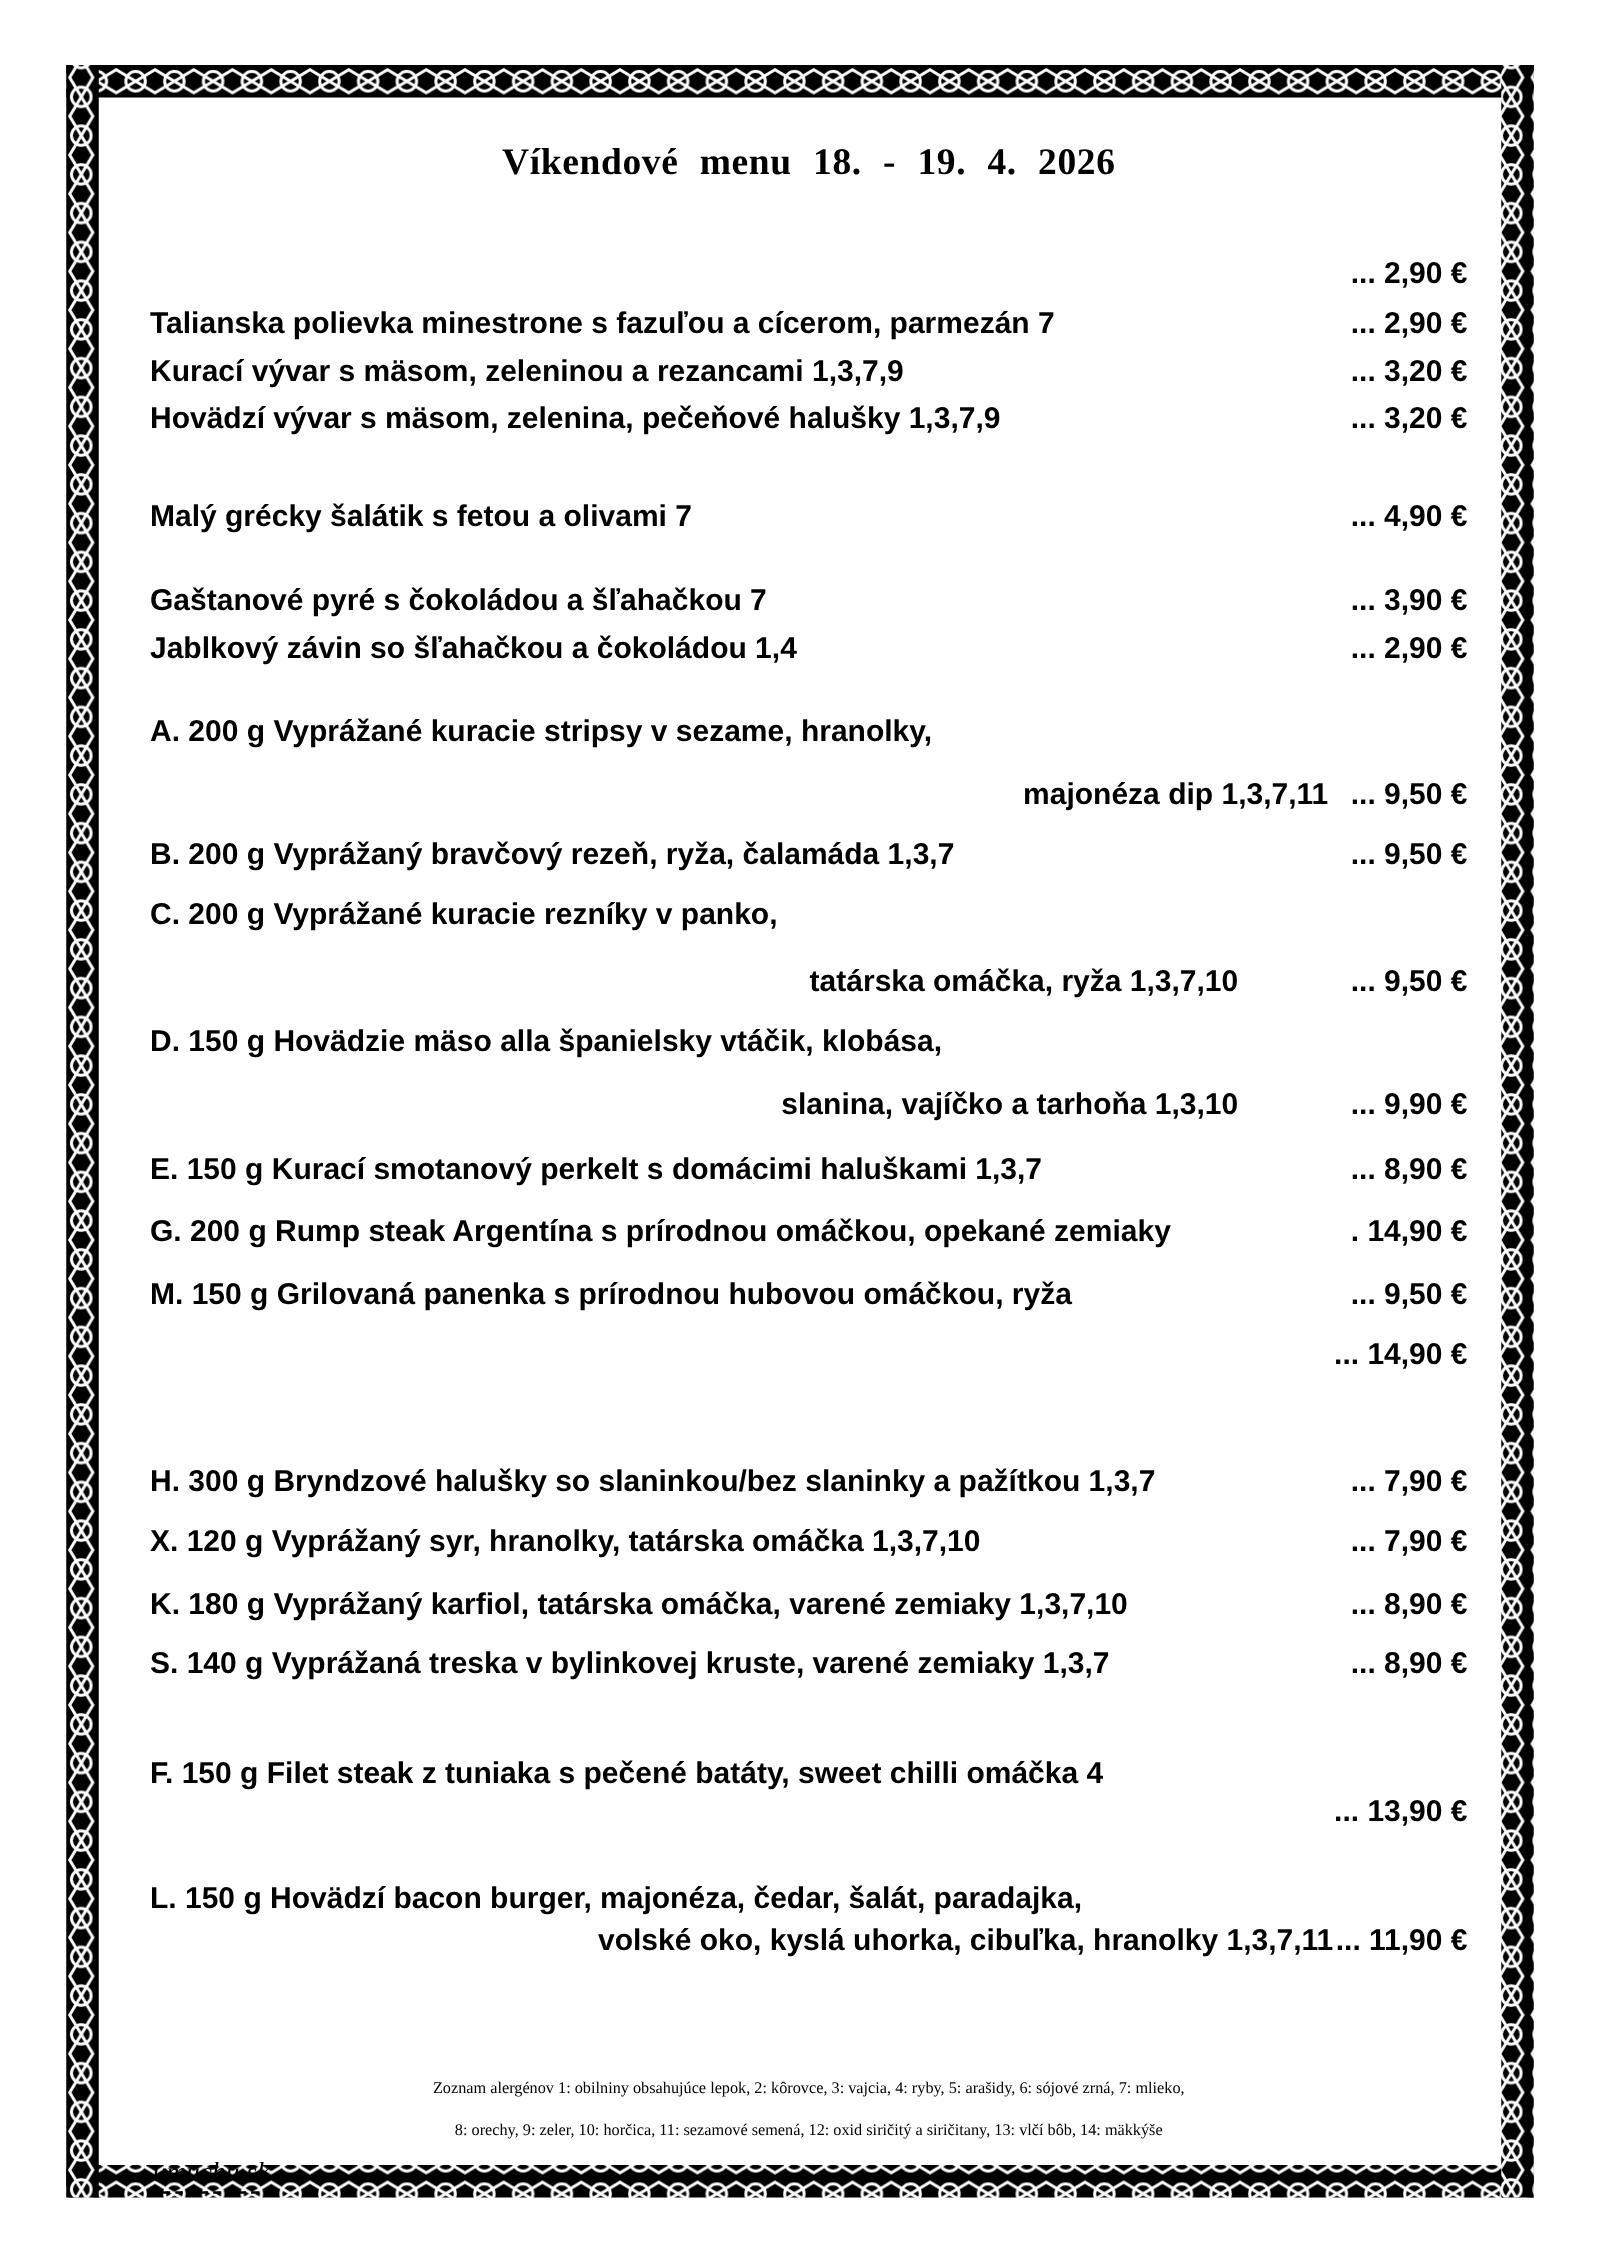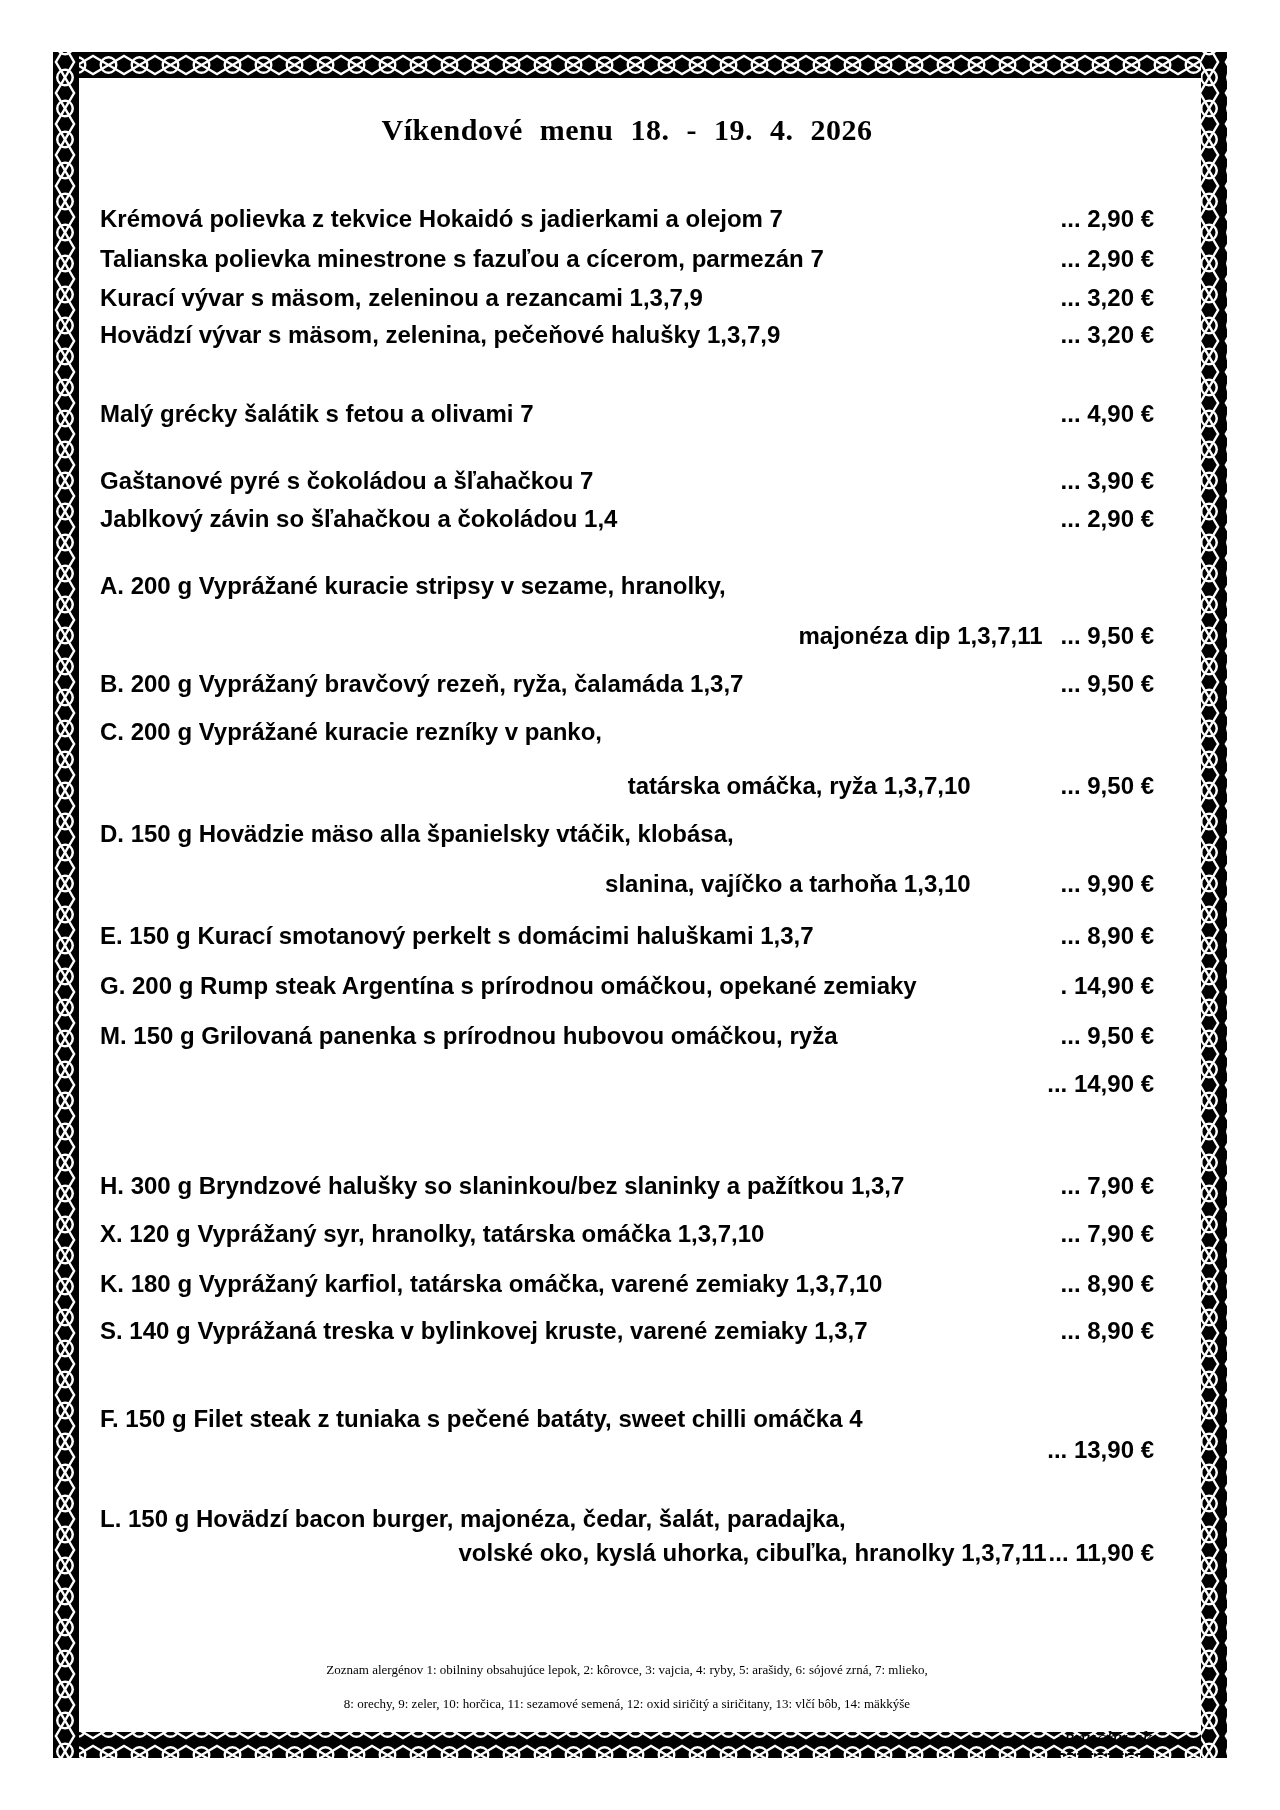--- a/index.html
+++ b/index.html
@@ -18,21 +18,21 @@
     font-family: "Liberation Sans", sans-serif;
     color: #000;
   }
   .border-svg {
     position: absolute;
     left: 0; top: 0;
     pointer-events: none;
   }
   .content {
     position: absolute;
-    left: 100px;
+    left: 120px;
     top: 112px;
     width: 1054px; 
   }
   .title {
     text-align: center;
     font-family: "Liberation Serif", serif;
     font-weight: bold;
     font-size: 30px;
     line-height: 35px;
     word-spacing: 9px;
@@ -63,21 +63,21 @@
   .mt88 { margin-top: 88px; }
   .allergens {
     text-align: center;
     font-family: "Liberation Serif", serif;
     font-weight: normal;
     font-size: 13px;
     line-height: 27px;
     white-space: nowrap;
   }
   .site-row {
-    text-align: right;
+    text-align: left;
     line-height: 28px;
     text-decoration: underline;
   }
   .site {
     display: inline-block;
     font-family: "Liberation Serif", serif;
     font-style: italic;
     font-size: 22px;
     border-bottom: 2px dashed #000;
     padding: 0 2px 1px 2px;
@@ -105,21 +105,20 @@
     <rect x="53" y="1732" width="1174" height="26" fill="url(#knotH)"></rect>
     <rect x="53" y="52" width="26" height="1706" fill="url(#knotV)"></rect>
     <rect x="1201" y="52" width="26" height="1706" fill="url(#knotV)"></rect>
   </svg>
 
   <div class="content">
 
     <div class="title">Víkendové menu 18. - 19. 4. 2026</div>
 
     <div class="row mt56">
-      <span class="nm">Krémová polievka z tekvice Hokaidó s jadierkami a olejom 7</span>
       <span class="pr">... 2,90 €</span>
     </div>
     <div class="row mt9">
       <span class="nm">Talianska polievka minestrone s fazuľou a cícerom, parmezán 7</span>
       <span class="pr">... 2,90 €</span>
     </div>
     <div class="row mt8">
       <span class="nm">Kurací vývar s mäsom, zeleninou a rezancami 1,3,7,9</span>
       <span class="pr">... 3,20 €</span>
     </div>

